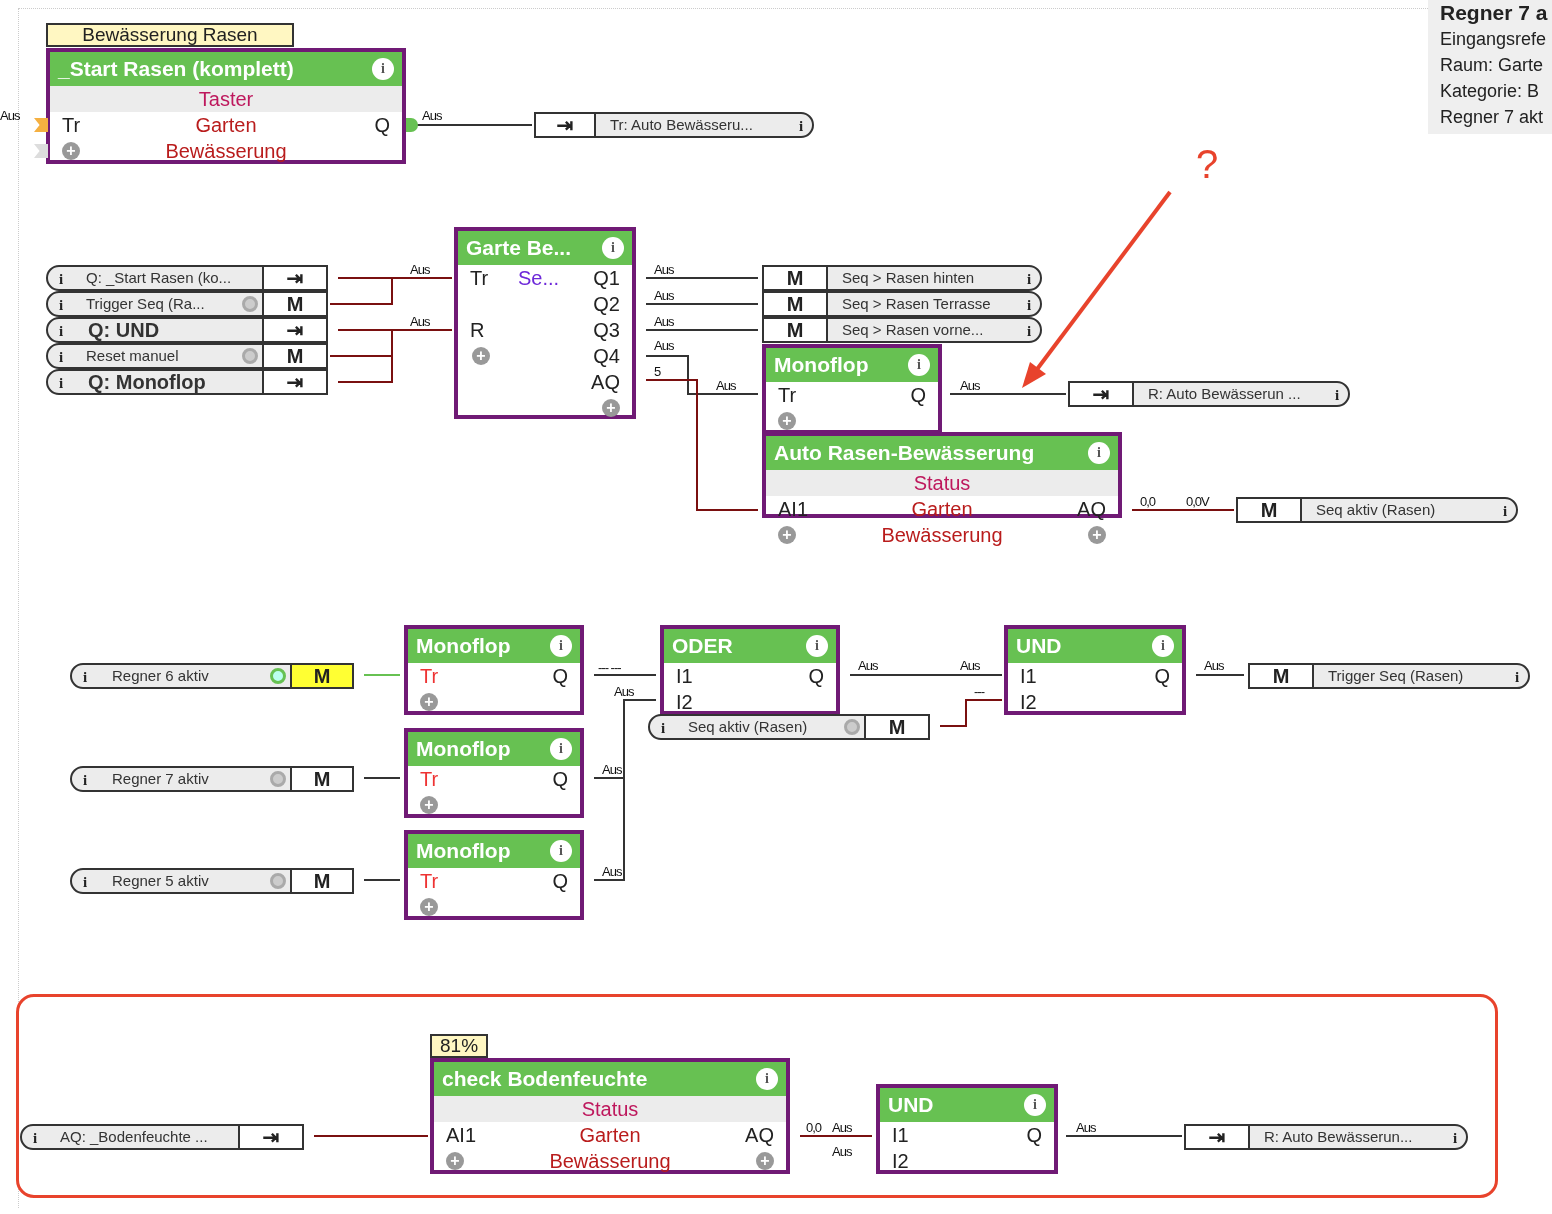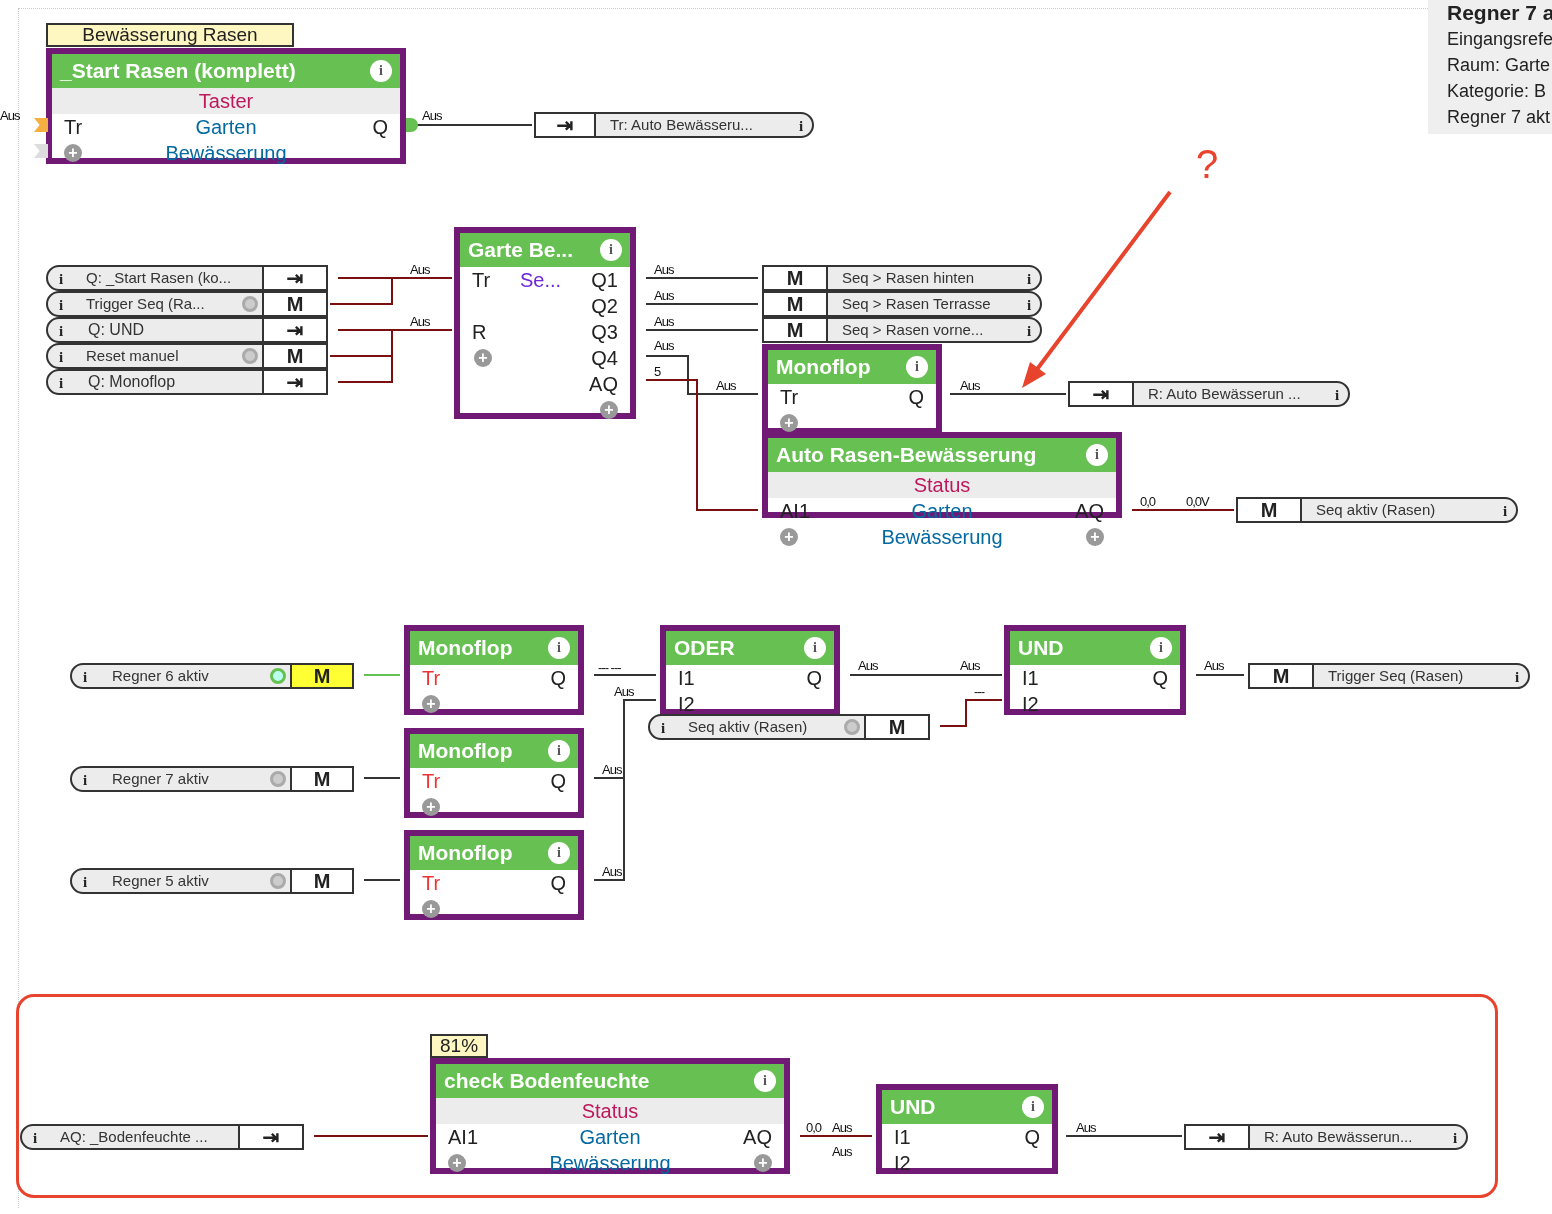--- a/index.html
+++ b/index.html
@@ -1,47 +1,47 @@
 <!DOCTYPE html>
 <html><head>
 <meta charset="utf-8">
 <style>
 *{box-sizing:border-box;margin:0;padding:0}
 body{width:1552px;height:1214px;background:#fff;position:relative;overflow:hidden;font-family:"Liberation Sans",sans-serif;color:#222}
 #wires{position:absolute;left:0;top:0;width:1552px;height:1214px;pointer-events:none}
 .dot-h{position:absolute;left:18px;top:8px;width:1420px;border-top:1px dotted #ccc}
 .dot-v{position:absolute;left:18px;top:8px;height:1200px;border-left:1px dotted #ccc}
 
-.blk{position:absolute;background:#fff;border:6px solid #701a75}
+.blk{position:absolute;background:#fff;border:4px solid #701a75}
 .blk .hd{background:#67c152;color:#fff;font-weight:bold;font-size:21px;height:34px;line-height:34px;padding-left:8px;position:relative;white-space:nowrap}
 .info{position:absolute;right:8px;top:6px;width:22px;height:22px;border-radius:50%;background:#fff;color:#555;font-size:14px;font-weight:bold;text-align:center;line-height:22px;font-family:"Liberation Serif",serif}
 .row{position:relative;height:26px;font-size:20px;line-height:26px}
 .row.gray{background:#ececec}
 .lbl-c{position:absolute;left:0;right:0;text-align:center;color:#be185d}
-.lbl-c.dim{color:#0369a1}
+.lbl-c.dim{color:#b91c1c}
 .pl{position:absolute;left:12px}
 .pr{position:absolute;right:12px}
 .red{color:#e33}
 .plus{position:absolute;width:18px;height:18px;border-radius:50%;background:#999;color:#fff;font-size:16px;line-height:18px;text-align:center;font-weight:bold}
 .pin-in{position:absolute;width:14px;height:14px;background:#f5b041;clip-path:polygon(0 0,100% 0,100% 100%,0 100%,40% 50%)}
 .pin-in.g{background:#ddd}
 .pin-out{position:absolute;width:12px;height:14px;background:#67c152;border-radius:0 8px 8px 0}
 
 .ref{position:absolute;height:26px;border:2px solid #333;border-radius:14px 0 0 14px;background:#ececec;font-size:15px;line-height:22px;white-space:nowrap}
 .ref.r{border-radius:0 14px 14px 0}
 .ref .i{position:absolute;top:1px;width:14px;text-align:center;font-weight:bold;font-family:"Liberation Serif",serif;font-size:15px}
 .ref .txt{position:absolute;color:#333;overflow:hidden}
 .ref .box{position:absolute;top:-2px;height:26px;border:2px solid #333;background:#fff;text-align:center;font-weight:bold;font-size:20px;line-height:22px}
 .ref .box.yel{background:#ff3}
 .radio{position:absolute;top:3px;width:16px;height:16px;border-radius:50%;border:3px solid #aaa;background:#ccc}
 .radio.on{border-color:#67c152;background:#bfe}
-.big{font-size:16px;font-weight:normal}
+.big{font-size:20px;font-weight:bold}
 .wl{position:absolute;font-size:13px;color:#111;letter-spacing:-1px}
 .note{position:absolute;background:#fff7c2;border:2px solid #333;font-size:19px;line-height:20px;padding:0 8px}
-.tip{position:absolute;left:1428px;top:0;width:124px;height:134px;background:#efefef;font-size:18px;line-height:26px;padding-left:19px;white-space:nowrap;overflow:hidden}
+.tip{position:absolute;left:1428px;top:0;width:124px;height:134px;background:#efefef;font-size:18px;line-height:26px;padding-left:12px;white-space:nowrap;overflow:hidden}
 .tip .t{font-weight:bold;font-size:21px}
 .hl{position:absolute;left:16px;top:994px;width:1482px;height:204px;border:3px solid #e8432c;border-radius:18px}
 .qmark{position:absolute;left:1196px;top:142px;font-size:40px;color:#e8432c}
 </style>
 </head>
 <body>
 
 <div class="dot-h"></div>
 <div class="dot-v"></div>
 

